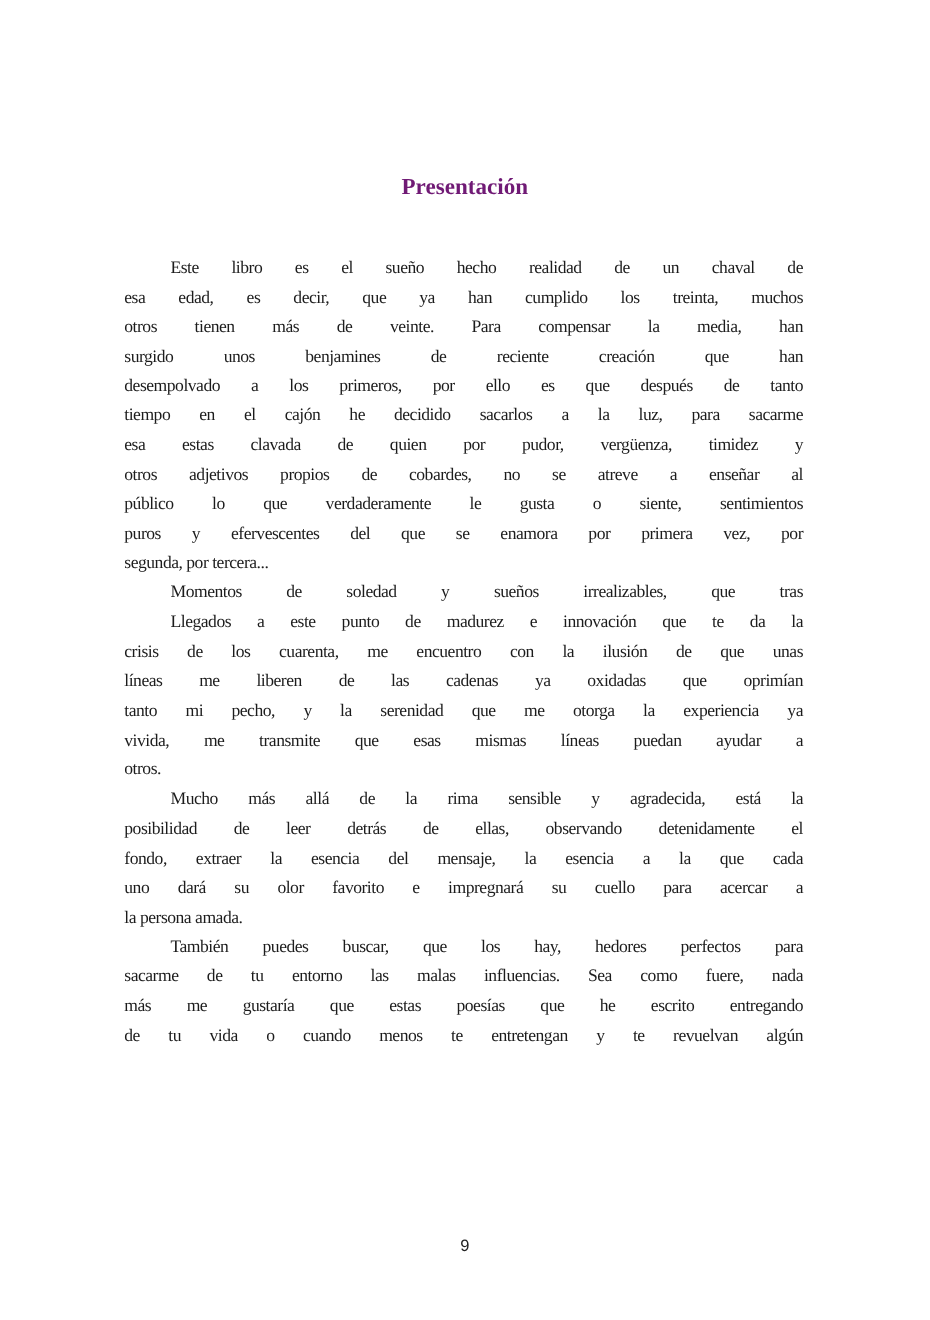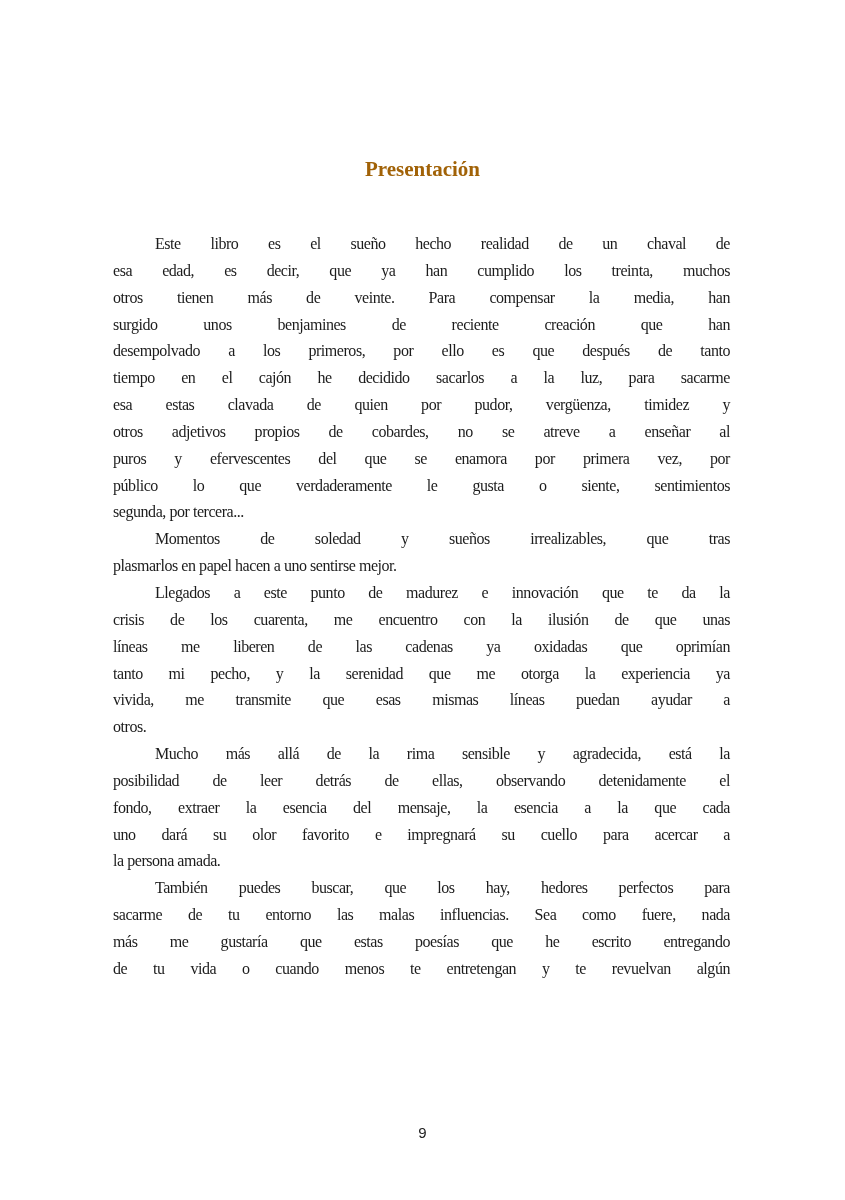--- a/index.html
+++ b/index.html
@@ -2,21 +2,21 @@
 <html><head>
 <meta charset="utf-8">
 <style>
   html, body { margin: 0; padding: 0; background: #ffffff; }
   body { width: 845px; height: 1200px; position: relative; overflow: hidden; }
   .page { position: absolute; left: 0; top: 0; width: 845px; height: 1200px; background: #fff; }
   .title {
     position: absolute; left: 0; width: 845px; top: 157px;
     text-align: center;
     font-family: "Liberation Serif", serif; font-weight: bold; font-size: 21px;
-    color: #a16207; margin: 0;
+    color: #701a75; margin: 0;
   }
   .body {
     position: absolute; left: 113px; top: 231px; width: 617px;
     font-family: "Liberation Serif", serif; font-size: 16px; color: #1c1c1c;
   }
   .line {
     display: block; height: 26.85px; line-height: 26.85px;
     white-space: nowrap; text-align: justify; text-align-last: justify;
     letter-spacing: -0.45px; overflow: visible;
   }
@@ -34,25 +34,24 @@
   <h1 class="title">Presentación</h1>
   <div class="body" id="body">
       <span class="line indent">Este libro es el sueño hecho realidad de un chaval de</span>
       <span class="line">esa edad, es decir, que ya han cumplido los treinta, muchos</span>
       <span class="line">otros tienen más de veinte. Para compensar la media, han</span>
       <span class="line">surgido unos benjamines de reciente creación que han</span>
       <span class="line">desempolvado a los primeros, por ello es que después de tanto</span>
       <span class="line">tiempo en el cajón he decidido sacarlos a la luz, para sacarme</span>
       <span class="line">esa estas clavada de quien por pudor, vergüenza, timidez y</span>
       <span class="line">otros adjetivos propios de cobardes, no se atreve a enseñar al</span>
+      <span class="line">público lo que verdaderamente le gusta o siente, sentimientos</span>
       <span class="line">puros y efervescentes del que se enamora por primera vez, por</span>
-      <span class="line">público lo que verdaderamente le gusta o siente, sentimientos</span>
       <span class="line last">segunda, por tercera...</span>
       <span class="line indent">Momentos de soledad y sueños irrealizables, que tras</span>
-      <span class="line last">plasmarlos en papel hacen a uno sentirse mejor.</span>
       <span class="line indent">Llegados a este punto de madurez e innovación que te da la</span>
       <span class="line">crisis de los cuarenta, me encuentro con la ilusión de que unas</span>
       <span class="line">líneas me liberen de las cadenas ya oxidadas que oprimían</span>
       <span class="line">tanto mi pecho, y la serenidad que me otorga la experiencia ya</span>
       <span class="line">vivida, me transmite que esas mismas líneas puedan ayudar a</span>
       <span class="line last">otros.</span>
       <span class="line indent">Mucho más allá de la rima sensible y agradecida, está la</span>
       <span class="line">posibilidad de leer detrás de ellas, observando detenidamente el</span>
       <span class="line">fondo, extraer la esencia del mensaje, la esencia a la que cada</span>
       <span class="line">uno dará su olor favorito e impregnará su cuello para acercar a</span>

